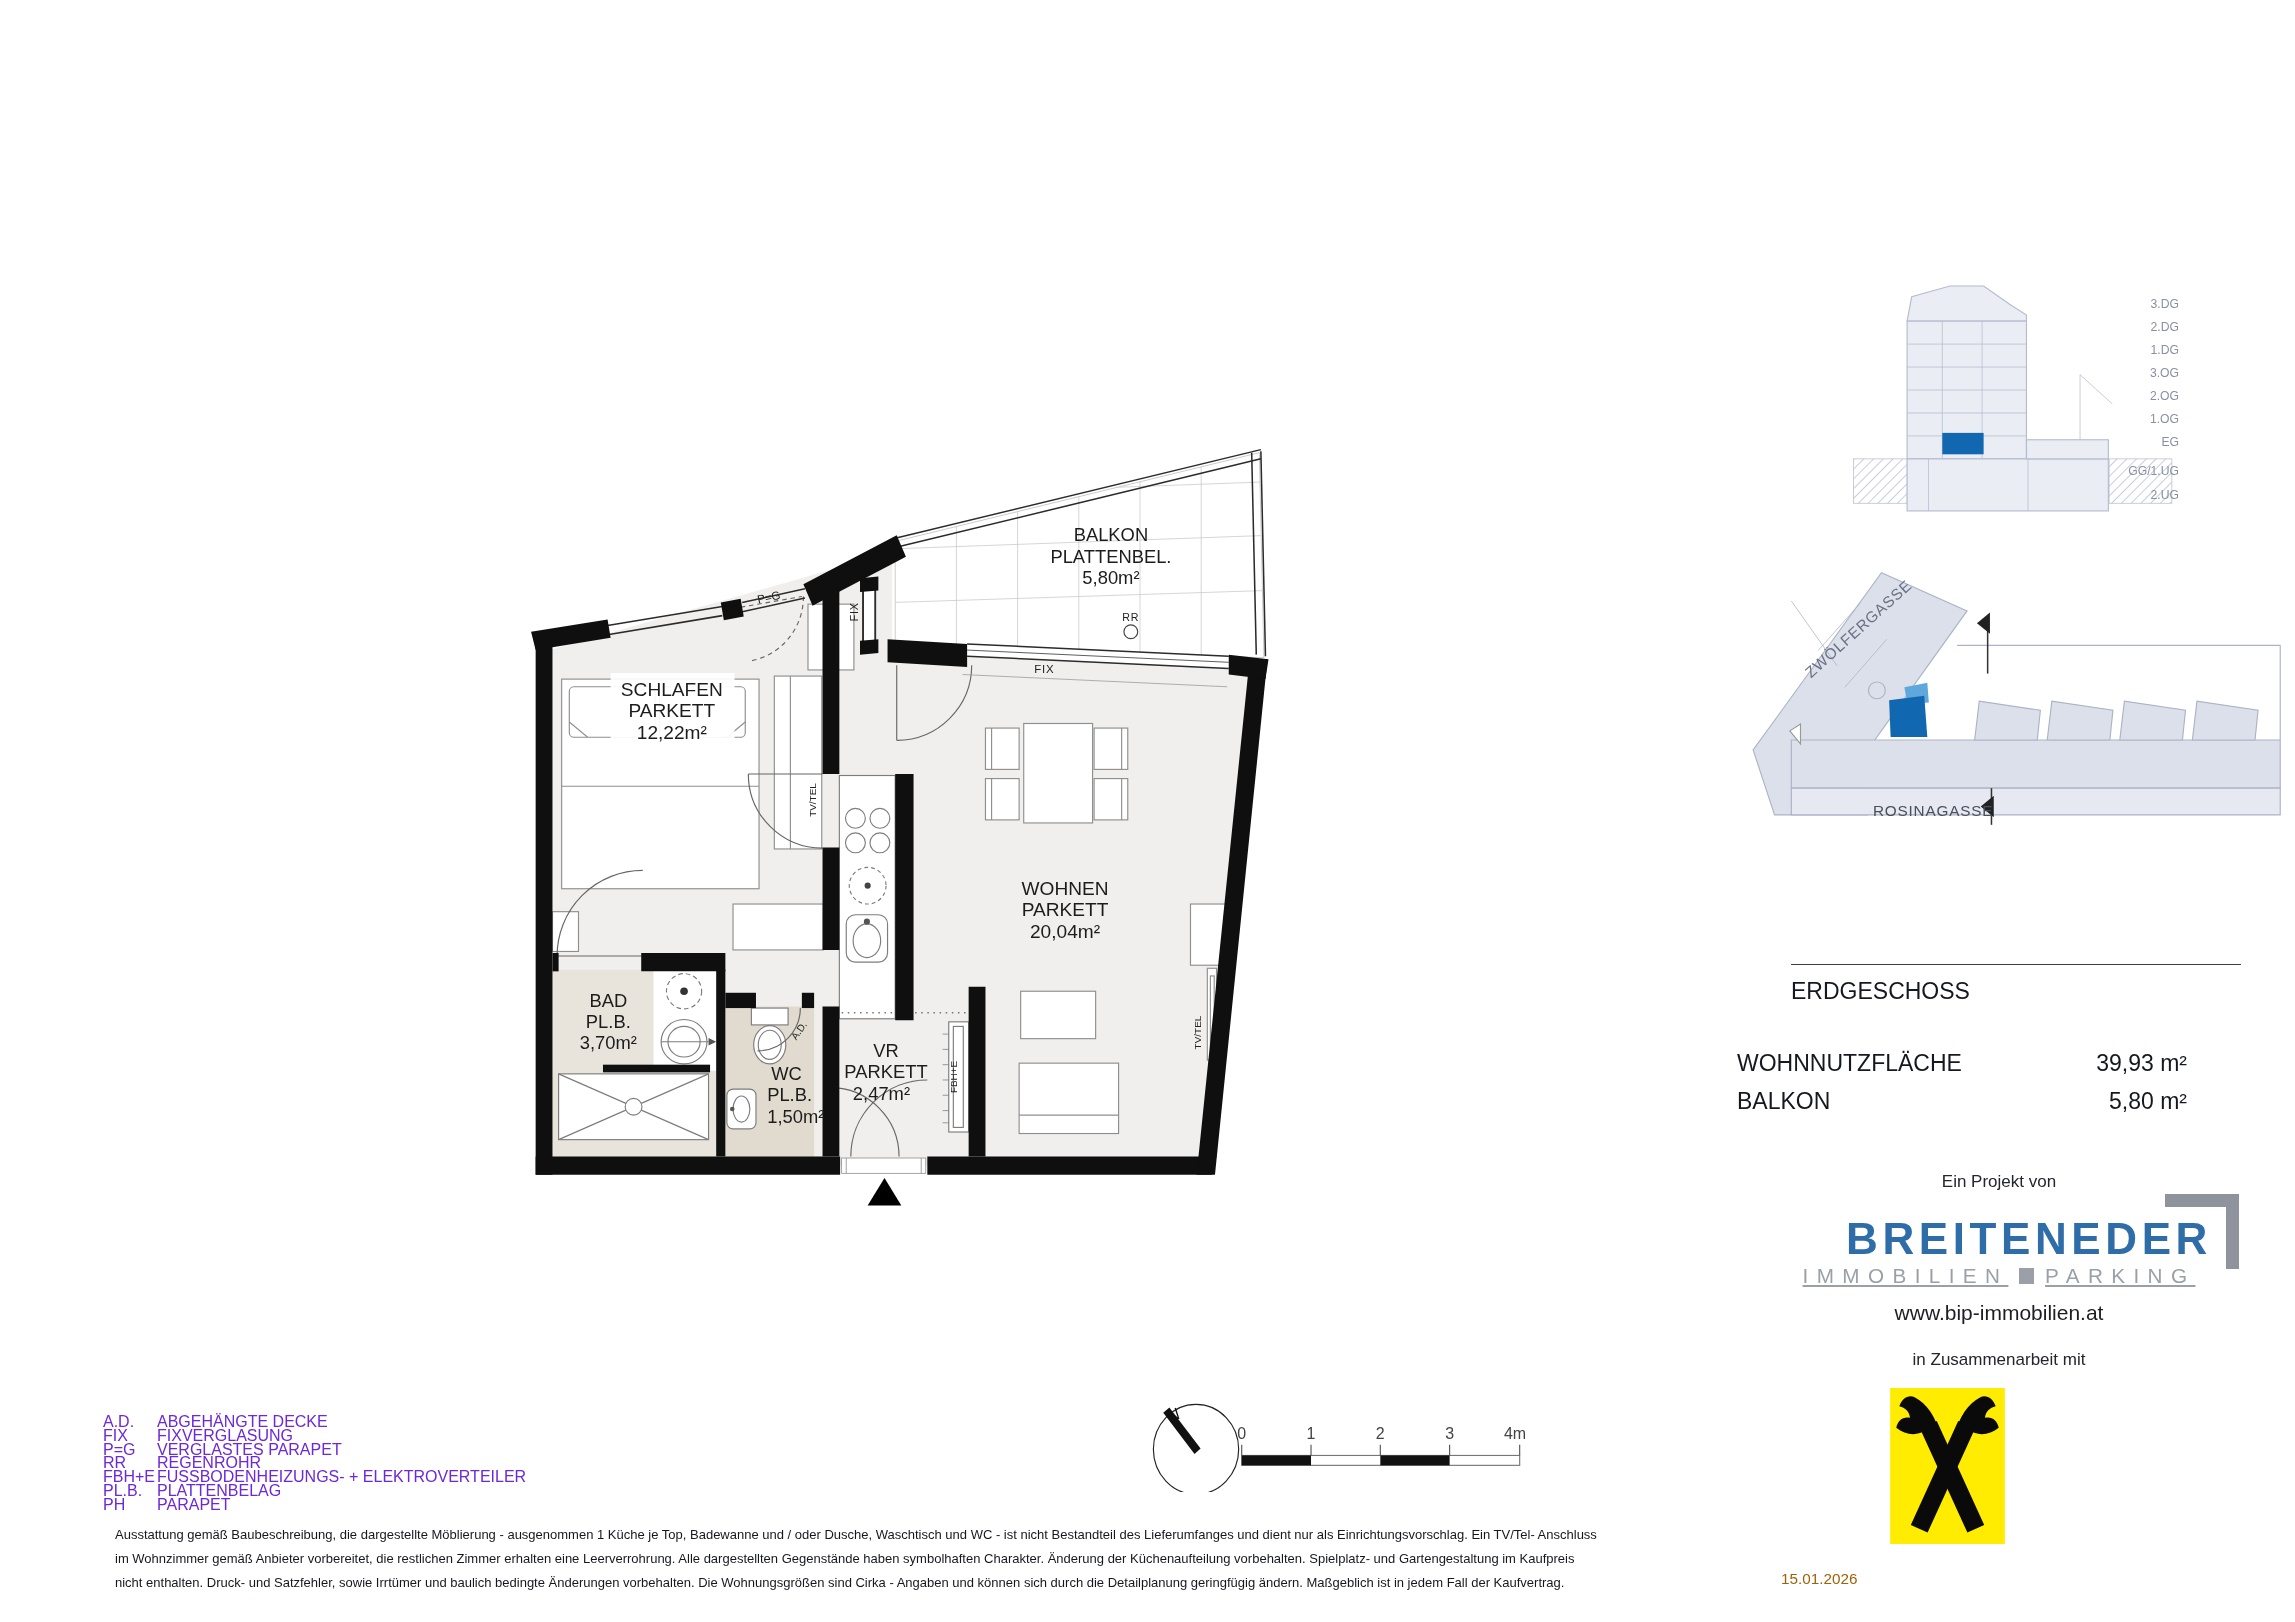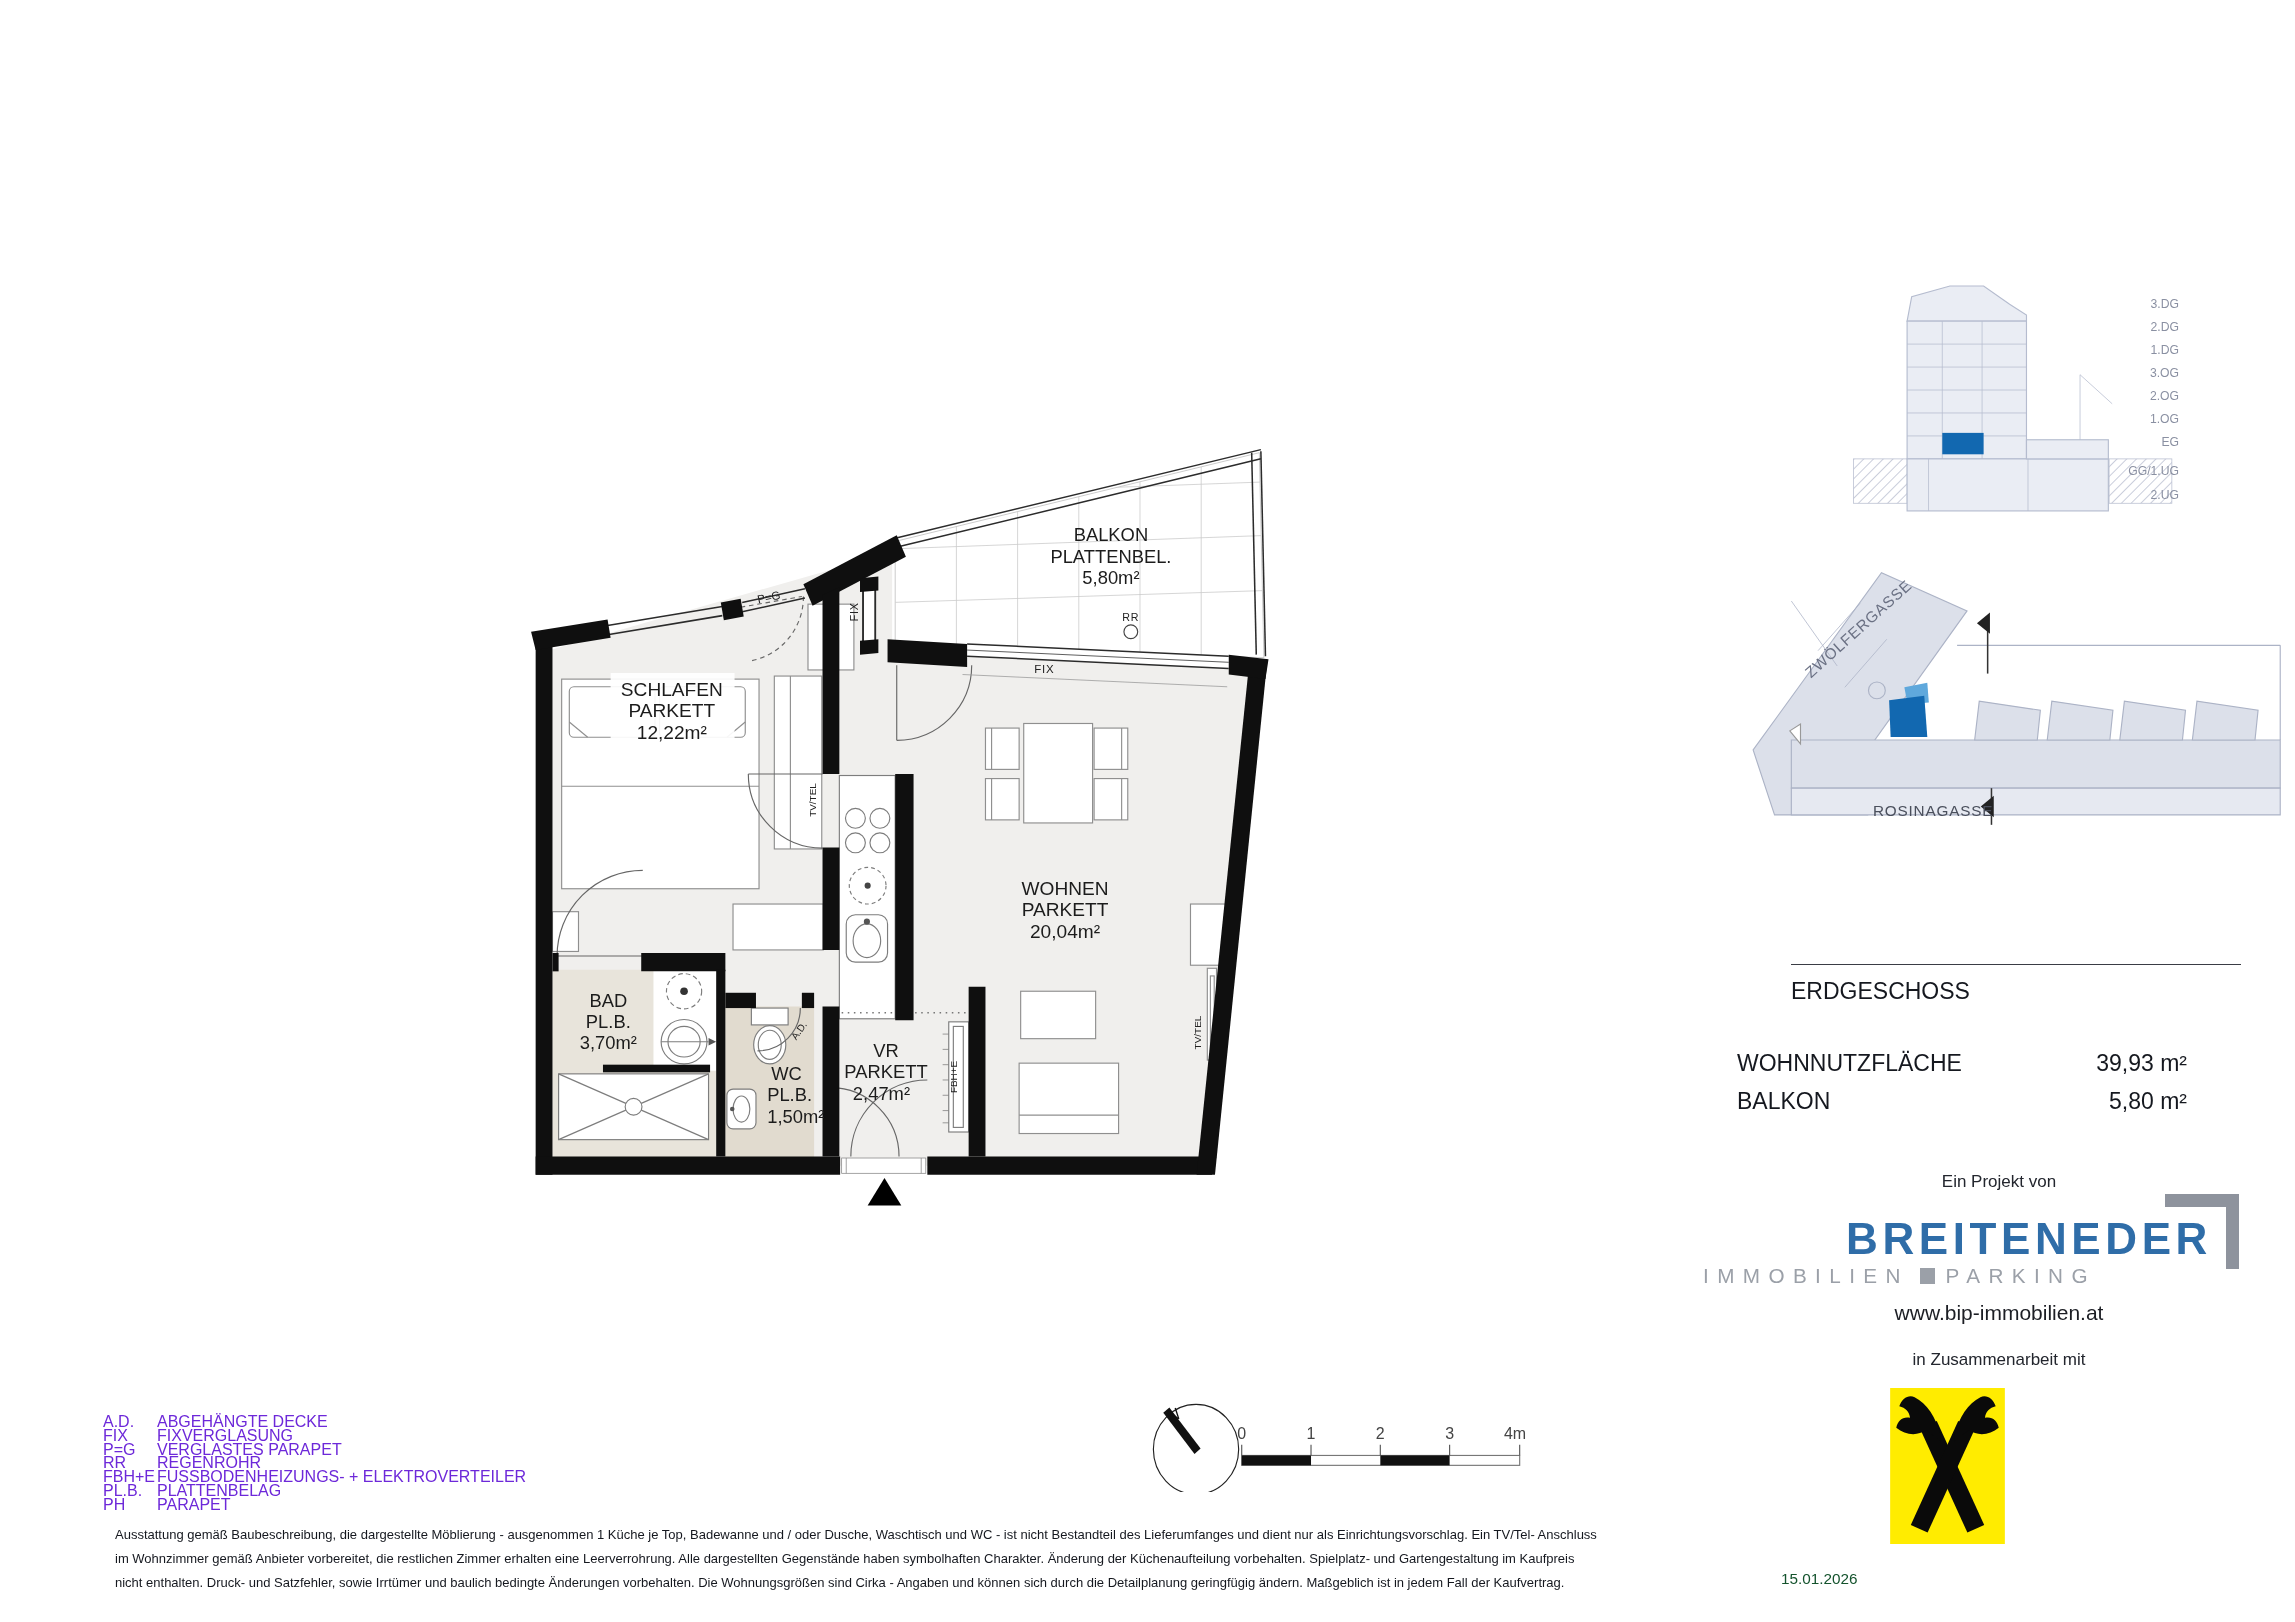--- a/index.html
+++ b/index.html
@@ -19,26 +19,26 @@
   .toprow .top-type{float:right;font-size:32px;color:#15181f;}
   .rule{position:absolute;left:1791px;top:964px;width:450px;height:0;border-top:1.5px solid #3a3d45;}
   .floorname{position:absolute;left:1791px;top:978px;font-size:23px;color:#15181f;}
   .inforow{position:absolute;left:1737px;width:450px;font-size:23px;color:#15181f;}
   .inforow .v{float:right;}
   .projektvon{position:absolute;left:1703px;top:1172px;width:592px;text-align:center;font-size:17px;color:#23262e;}
   .brand{position:absolute;left:1703px;top:1214px;width:652px;text-align:center;
          font-size:44px;font-weight:700;letter-spacing:4.6px;color:#2F6DA8;}
   .bracket-h{position:absolute;left:2165px;top:1194px;width:73px;height:13px;background:#8E939D;}
   .bracket-v{position:absolute;left:2226px;top:1194px;width:13px;height:75px;background:#8E939D;}
-  .brandsub{position:absolute;left:1703px;top:1264px;width:592px;display:flex;justify-content:flex-start;
-            align-items:center;gap:10.7px;font-size:20.7px;letter-spacing:8.4px;color:#9BA0A8;}
+  .brandsub{position:absolute;left:1703px;top:1264px;width:592px;display:flex;justify-content:center;
+            align-items:center;gap:10.7px;font-size:20.7px;letter-spacing:8.4px;color:#9BA0A8;text-decoration:underline;}
   .brandsub .sq{width:15.3px;height:15.3px;background:#9BA0A8;display:inline-block;}
   .url{position:absolute;left:1703px;top:1301px;width:592px;text-align:center;font-size:21px;color:#1c1e24;}
   .coop{position:absolute;left:1703px;top:1350px;width:592px;text-align:center;font-size:17px;color:#23262e;}
-  .datestamp{position:absolute;left:1781px;top:1570px;font-size:15.3px;color:#14532d;}
+  .datestamp{position:absolute;left:1781px;top:1570px;font-size:15.3px;color:#a16207;}
   
   #legend{position:absolute;left:103px;top:1386px;font-size:16px;line-height:13.8px;color:#6d28d9;margin-top:29px;}
   #legend .row{white-space:nowrap;}
   #legend .abbr{display:inline-block;width:54px;}
   #disclaimer{position:absolute;left:115px;top:1523px;width:1530px;font-size:13px;line-height:24px;color:#15181f;}
   #disclaimer div{white-space:nowrap;}
   svg text{font-family:"Liberation Sans",sans-serif;}
 </style>
 </head>
 <body>

